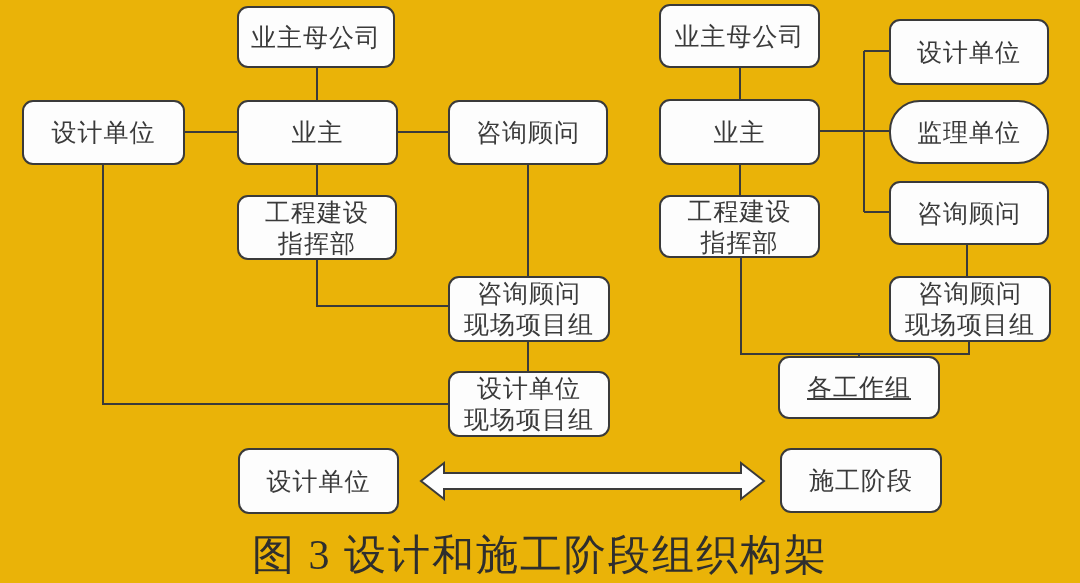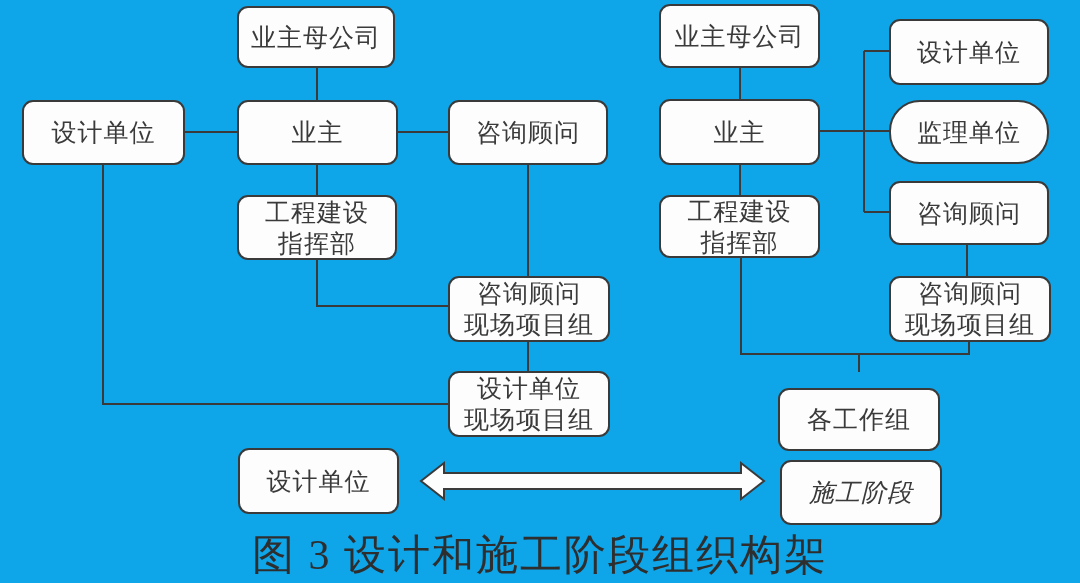--- a/index.html
+++ b/index.html
@@ -1,19 +1,19 @@
 <!DOCTYPE html>
 <html><head>
 <meta charset="utf-8">
 <style>
   html,body{margin:0;padding:0;background:#ffffff;}
   .canvas{
     position:relative;
     width:1080px;height:583px;
-    background:#0ea5e9;
+    background:#eab308;
     font-family:"Liberation Serif","DejaVu Serif",serif;
     overflow:hidden;
   }
   .wires{position:absolute;left:0;top:0;width:1080px;height:583px;}
   .node{
     position:absolute;
     box-sizing:border-box;
     border:2px solid #3a3a3a;
     border-radius:11px;
     background:#fdfdfd;
@@ -35,22 +35,22 @@
   .n-lds {left:448px;top:371px;width:162px;height:66px;}
   .n-lph {left:238px;top:448px;width:161px;height:66px;}
   
   .n-rp  {left:659px;top:4px;  width:161px;height:64px;}
   .n-ro  {left:659px;top:99px; width:161px;height:66px;}
   .n-rd  {left:889px;top:19px; width:160px;height:66px;}
   .n-rs  {left:889px;top:100px;width:160px;height:64px;border-radius:31px;}
   .n-rc  {left:889px;top:181px;width:160px;height:64px;}
   .n-rh  {left:659px;top:195px;width:161px;height:63px;}
   .n-rcs {left:889px;top:276px;width:162px;height:66px;}
-  .n-rw  {left:778px;top:388px;width:162px;height:63px;}
-  .n-rph {left:780px;top:460px;width:162px;height:65px;font-style:italic;}
+  .n-rw  {left:778px;top:356px;width:162px;height:63px;text-decoration:underline;}
+  .n-rph {left:780px;top:448px;width:162px;height:65px;}
   .caption{
     position:absolute;
     left:0;top:527px;width:1080px;
     text-align:center;
     font-size:42px;
     letter-spacing:2px;
     color:#2e2e2e;
   }
 </style>
 </head>

